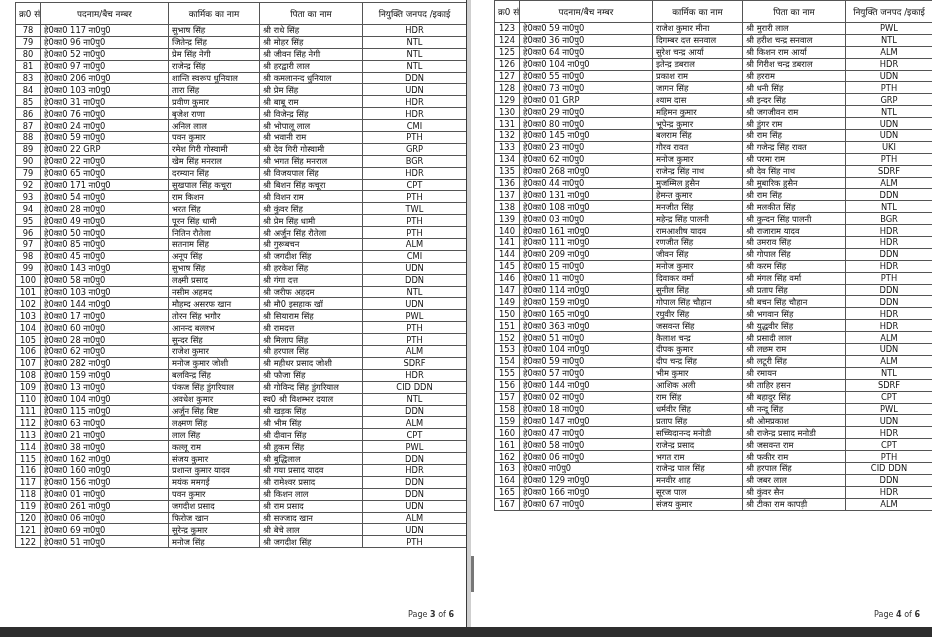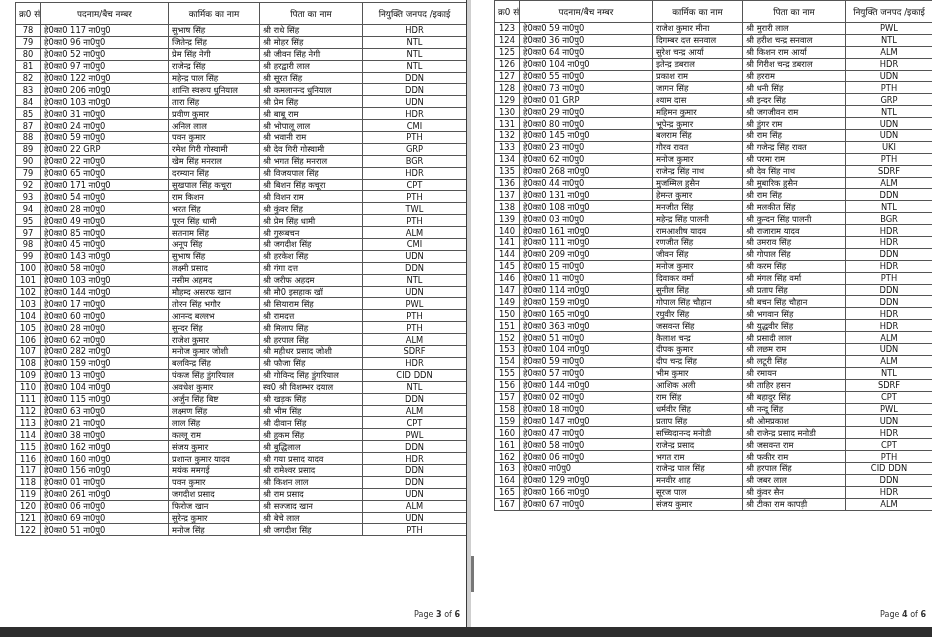--- a/index.html
+++ b/index.html
@@ -10,21 +10,21 @@
   #page-right { left:467px; width:465px; }
   .left-bar { position:absolute; left:0; top:0; width:4px; height:627px; background:#cfcfcf; }
   .right-bar-mark { position:absolute; left:4px; top:556px; width:3px; height:36px; background:#777; }
   table { position:absolute; border-collapse:collapse; table-layout:fixed; font-size:8.3px; }
   #page-left table { left:15px; top:2px; width:451px; }
   #page-right table { left:27px; top:0px; width:438px; }
   th, td { border:1px solid #555; padding:0 3px; height:10.9px; line-height:10px; white-space:nowrap; overflow:hidden; }
   th { font-weight:normal; font-size:8.8px; text-align:center; line-height:10px; height:21px; }
   td.sno { text-align:center; }
   td.unit { text-align:center; }
-  .pagenum { position:absolute; bottom:8px; right:6px; font-size:8px; color:#333; }
+  .pagenum { position:absolute; bottom:8px; right:12px; font-size:8px; color:#333; }
   .pagenum b { font-weight:bold; }
   .bottom-strip { position:absolute; left:0; top:627px; width:932px; height:10px; background:#2e2e2e; }
 </style>
 </head>
 <body>
 
 <div class="page" id="page-left">
   <table>
     <colgroup>
         <col style="width:25px">
@@ -65,45 +65,45 @@
           <td class="unit">NTL</td>
         </tr>
         <tr>
           <td class="sno">81</td>
           <td>हे0का0 97 ना0पु0</td>
           <td>राजेन्द्र सिंह</td>
           <td>श्री हरद्वारी लाल</td>
           <td class="unit">NTL</td>
         </tr>
         <tr>
-          <td class="sno">82</td>
-          <td>हे0का0 122 ना0पु0</td>
-          <td>महेन्द्र पाल सिंह</td>
-          <td>श्री सूरत सिंह</td>
-          <td class="unit">DDN</td>
-        </tr>
-        <tr>
           <td class="sno">83</td>
           <td>हे0का0 206 ना0पु0</td>
           <td>शान्ति स्वरूप धुनियाल</td>
           <td>श्री कमलानन्द धुनियाल</td>
           <td class="unit">DDN</td>
         </tr>
         <tr>
           <td class="sno">84</td>
           <td>हे0का0 103 ना0पु0</td>
           <td>तारा सिंह</td>
           <td>श्री प्रेम सिंह</td>
           <td class="unit">UDN</td>
         </tr>
         <tr>
           <td class="sno">85</td>
           <td>हे0का0 31 ना0पु0</td>
           <td>प्रवीण कुमार</td>
           <td>श्री बाबू राम</td>
+          <td class="unit">HDR</td>
+        </tr>
+        <tr>
+          <td class="sno">86</td>
+          <td>हे0का0 76 ना0पु0</td>
+          <td>बृजेश राणा</td>
+          <td>श्री विजेन्द्र सिंह</td>
           <td class="unit">HDR</td>
         </tr>
         <tr>
           <td class="sno">87</td>
           <td>हे0का0 24 ना0पु0</td>
           <td>अनिल लाल</td>
           <td>श्री भोपालू लाल</td>
           <td class="unit">CMI</td>
         </tr>
         <tr>
@@ -153,20 +153,27 @@
           <td>हे0का0 28 ना0पु0</td>
           <td>भरत सिंह</td>
           <td>श्री कुंवर सिंह</td>
           <td class="unit">TWL</td>
         </tr>
         <tr>
           <td class="sno">95</td>
           <td>हे0का0 49 ना0पु0</td>
           <td>पूरन सिंह धामी</td>
           <td>श्री प्रेम सिंह धामी</td>
+          <td class="unit">PTH</td>
+        </tr>
+        <tr>
+          <td class="sno">96</td>
+          <td>हे0का0 50 ना0पु0</td>
+          <td>नितिन रौतेला</td>
+          <td>श्री अर्जुन सिंह रौतेला</td>
           <td class="unit">PTH</td>
         </tr>
         <tr>
           <td class="sno">97</td>
           <td>हे0का0 85 ना0पु0</td>
           <td>सतनाम सिंह</td>
           <td>श्री गुरूबचन</td>
           <td class="unit">ALM</td>
         </tr>
         <tr>

